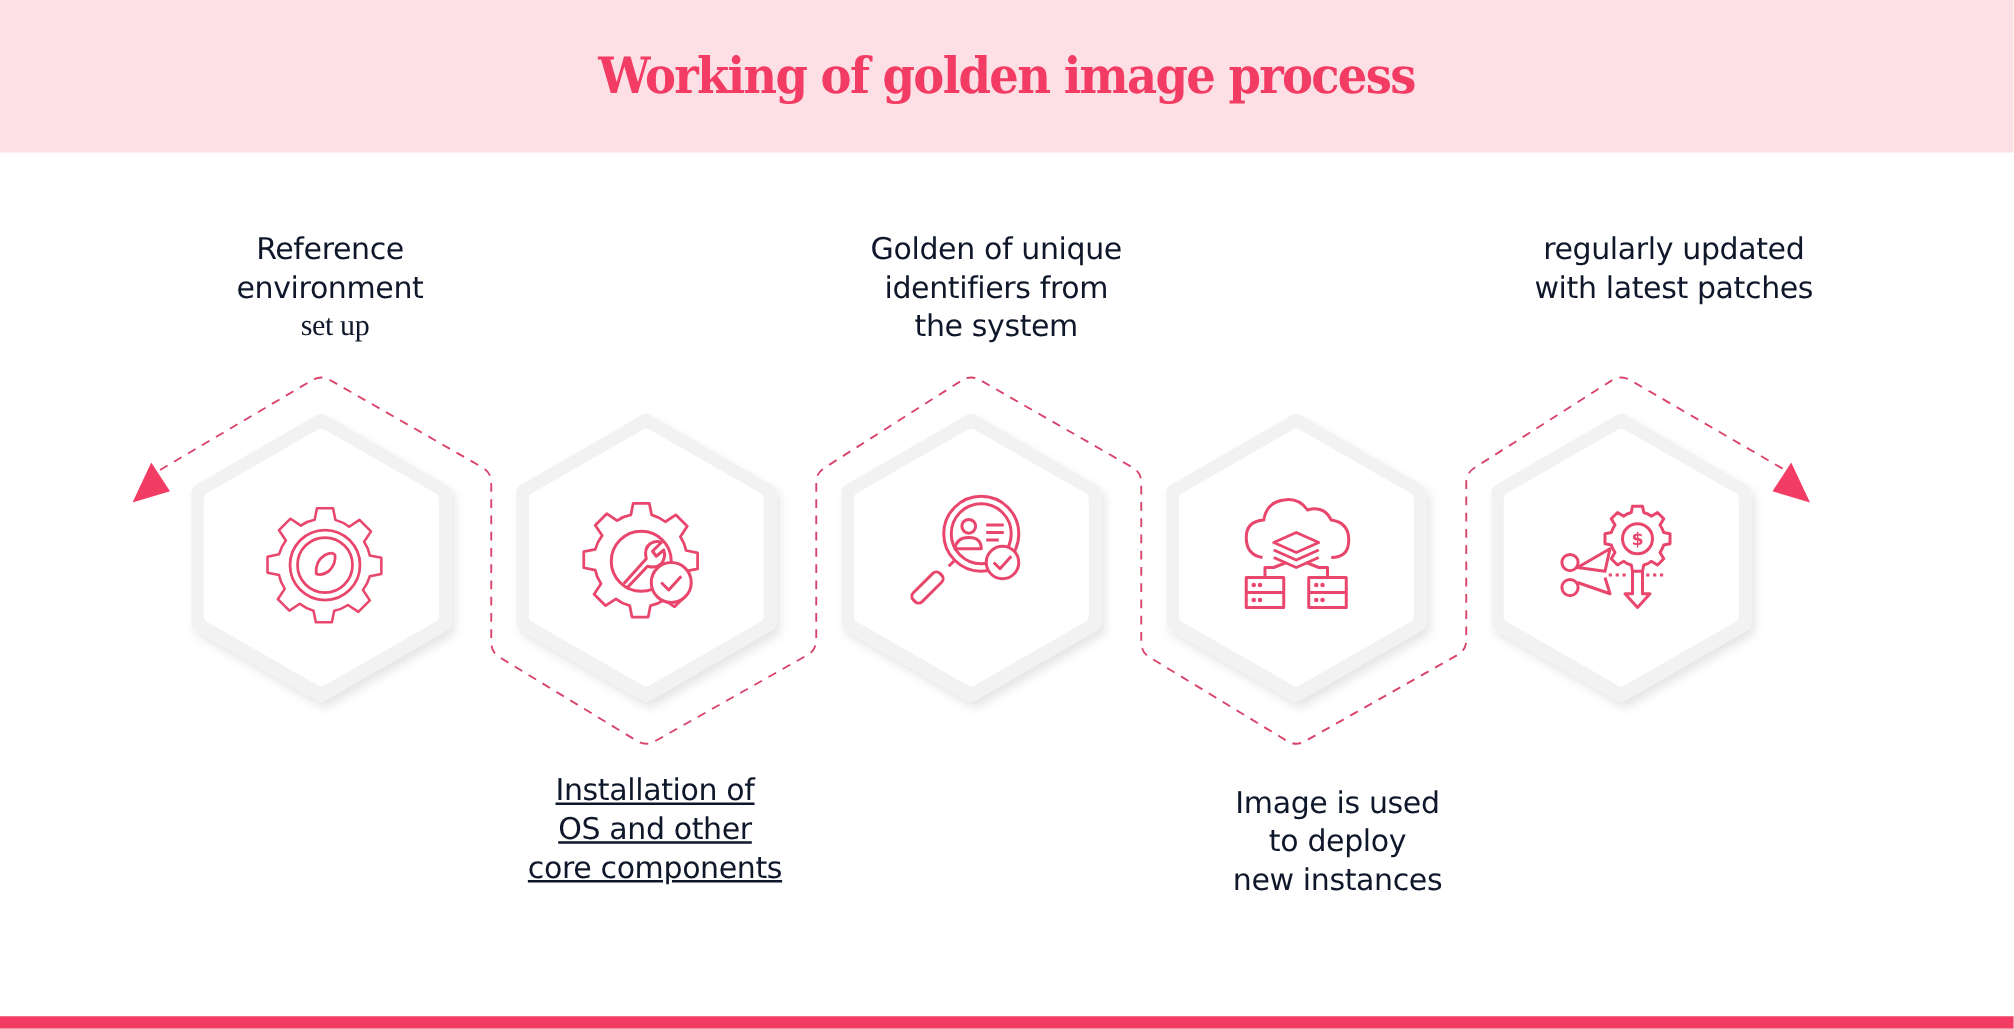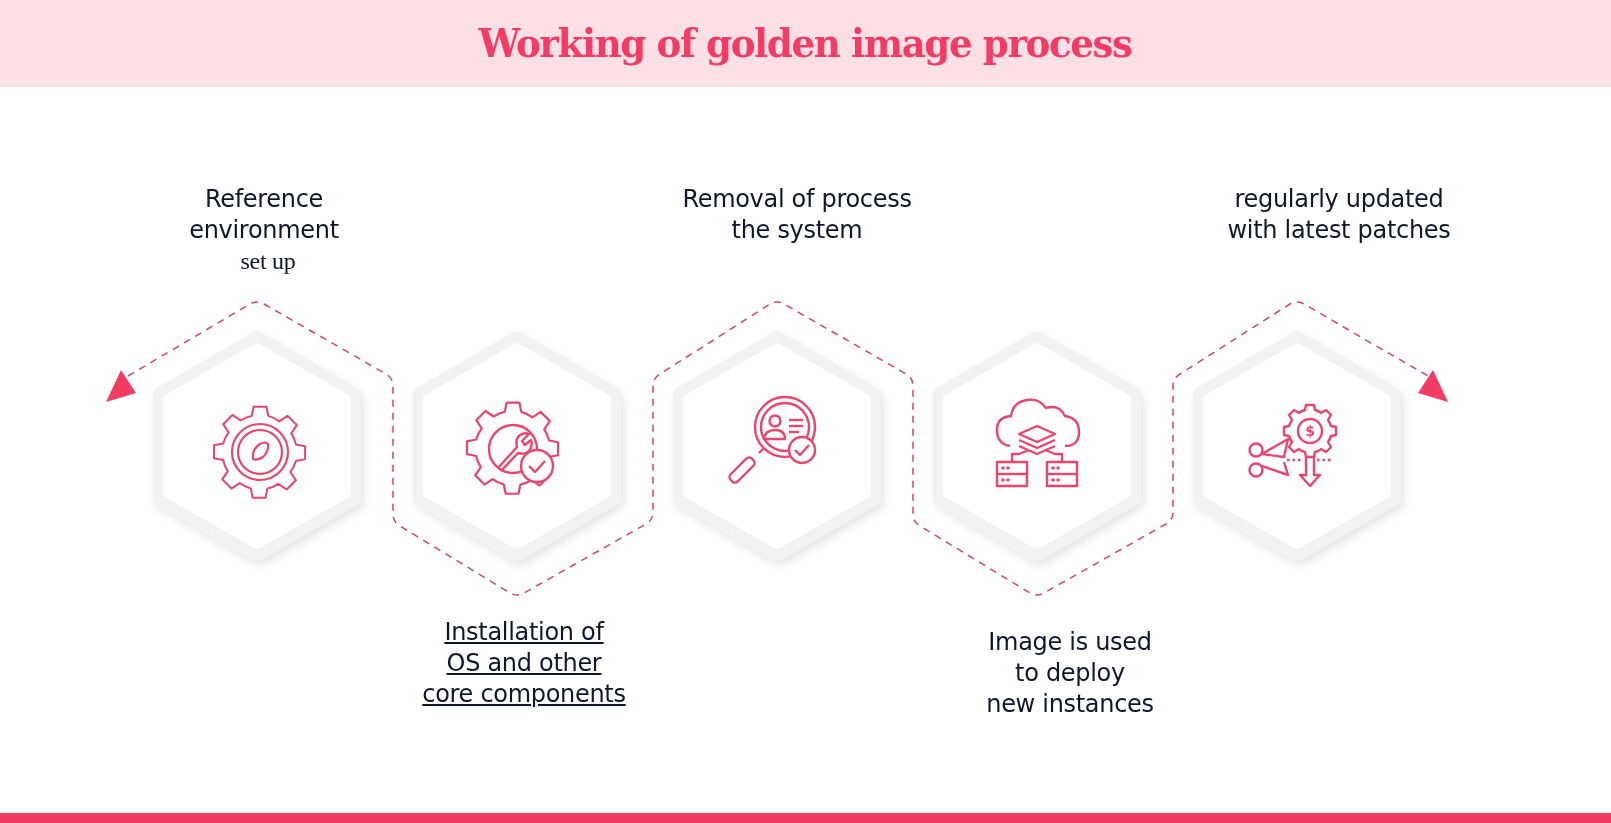--- a/index.html
+++ b/index.html
@@ -2,21 +2,21 @@
 <html><head>
   <meta charset="utf-8">
   <style>
     html, body { margin: 0; padding: 0; }
     body {
       width: 1611px; height: 823px; position: relative; overflow: hidden;
       background: #ffffff;
       font-family: "Liberation Sans", "DejaVu Sans", sans-serif;
     }
     .header {
-      position: absolute; left: 0; top: 0; width: 1611px; height: 87px;
+      position: absolute; left: 0; top: 0; width: 1611px; height: 122px;
       background: #fde0e6;
       display: flex; align-items: center; justify-content: center;
     }
     .title {
       font-family: "DejaVu Serif", "Liberation Serif", serif;
       font-weight: bold; font-size: 40px; color: #f23c64;
       letter-spacing: -1.5px; margin-top: -2px;
       transform: scaleX(0.93);
     }
     .diagram { position: absolute; left: 0; top: 121px; width: 1611px; height: 692px; }
@@ -144,21 +144,22 @@
     <span>Reference</span>
     <span>environment</span>
     <span style="padding-left:8px;font-family:Liberation Serif, serif;">set up</span>
   </div>
   <div class="label" style="left:374px; top:496px;text-decoration:underline;">
     <span>Installation of</span>
     <span>OS and other</span>
     <span>core components</span>
   </div>
   <div class="label" style="left:647px; top:63px;">
-    <span>Removal of process</span>
+    <span>Golden of unique</span>
+    <span>identifiers from</span>
     <span>the system</span>
   </div>
   <div class="label" style="left:920px; top:506px;">
     <span>Image is used</span>
     <span>to deploy</span>
     <span>new instances</span>
   </div>
   <div class="label" style="left:1189px; top:63px;">
     <span>regularly updated</span>
     <span>with latest patches</span>

